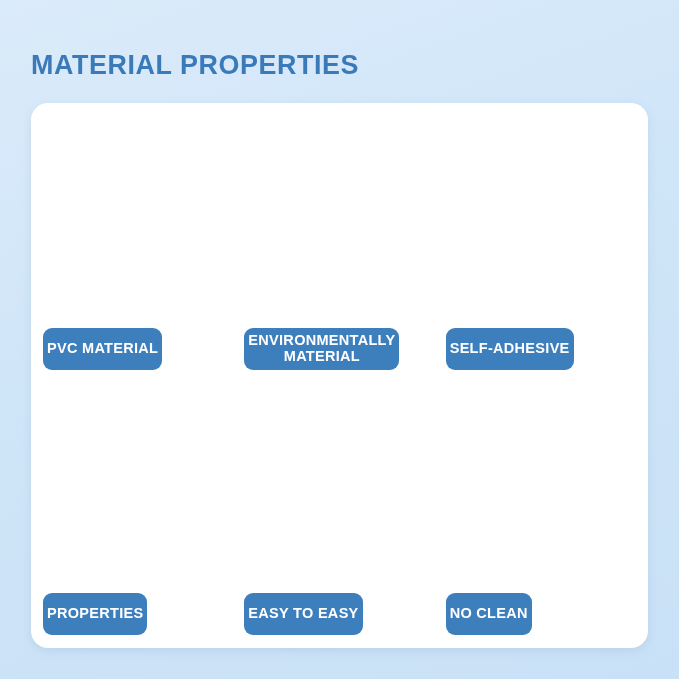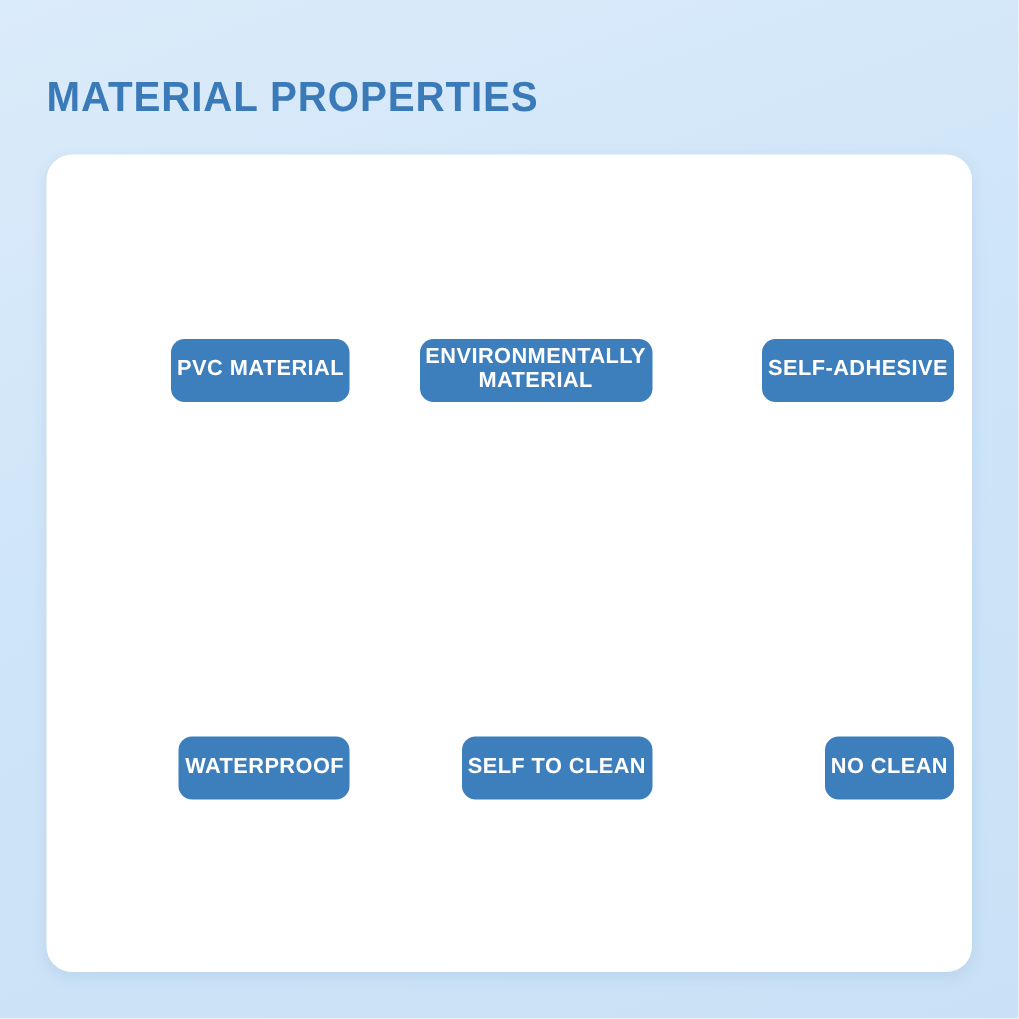--- a/index.html
+++ b/index.html
@@ -74,22 +74,22 @@
     height: 100%;
     display: grid;
     grid-template-columns: repeat(3, 1fr);
     grid-template-rows: repeat(2, 1fr);
     column-gap: 11px;
     row-gap: 12px;
   }
 
   .tile {
     display: flex;
-    flex-direction: row;
-    align-items: center;
+    flex-direction: column;
+    align-items: flex-start;
   }
 
   .tile-image {
     position: relative;
     flex: 1 1 auto;
     border-radius: 9px;
     overflow: hidden;
     background: #e8eef4;
   }
 
@@ -569,36 +569,36 @@
         <div class="drop" style="left:12%; top:19%; width:20%; height:16%;"></div>
         <div class="drop" style="left:38%; top:22%; width:19%; height:16%;"></div>
         <div class="drop" style="left:59%; top:14%; width:13%; height:11%;"></div>
         <div class="drop" style="left:36%; top:11%; width:9%;  height:8%;"></div>
         <div class="drop" style="left:44%; top:67%; width:16%; height:14%;"></div>
         <div class="drop" style="left:65%; top:61%; width:14%; height:12%;"></div>
         <div class="drop" style="left:14%; top:66%; width:7%;  height:6%;"></div>
         <div class="drop" style="left:27%; top:66%; width:6%;  height:5%;"></div>
         <div class="drop" style="left:46%; top:62%; width:7%;  height:6%;"></div>
       </div>
-      <div class="tile-label">WATERPROOF</div>
+      <div class="tile-label">PROPERTIES</div>
     </div>
 
     <div class="tile">
       <div class="tile-image clean-bg">
         <div class="stain-big"></div>
         <div class="stain" style="left:10%; top:8%;  width:5%;  height:4%;"></div>
         <div class="stain" style="left:29%; top:14%; width:4%;  height:3.5%;"></div>
         <div class="stain" style="left:21%; top:21%; width:6%;  height:4.5%;"></div>
         <div class="stain" style="left:42%; top:20%; width:5%;  height:4%;"></div>
         <div class="stain" style="left:17%; top:69%; width:12%; height:9%;"></div>
         <div class="stain" style="left:30%; top:83%; width:4%;  height:3.5%;"></div>
         <div class="clean-hand"></div>
         <div class="cloth"></div>
       </div>
-      <div class="tile-label">SELF TO CLEAN</div>
+      <div class="tile-label">EASY TO EASY</div>
     </div>
 
     <div class="tile">
       <div class="tile-image door-bg">
         <div class="wall-texture"></div>
         <div class="baseboard"></div>
         <div class="door-frame">
           <div class="door-slab">
             <div class="door-panel-top"></div>
             <div class="door-panel-bottom"></div>

